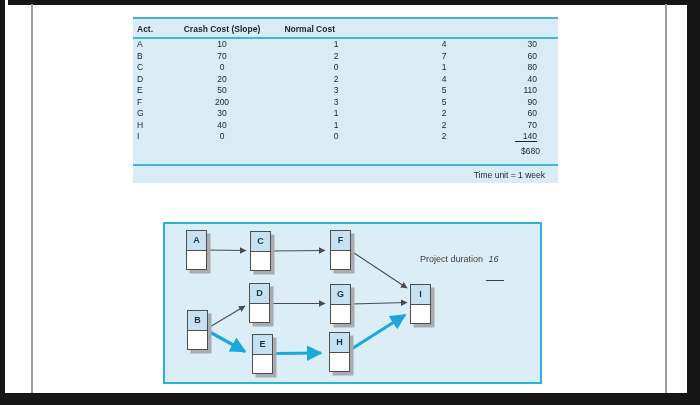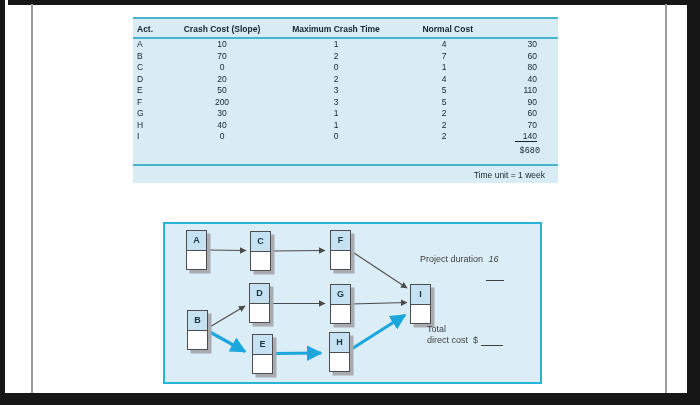--- a/index.html
+++ b/index.html
@@ -30,21 +30,21 @@
   .thead{top:4px;height:16px;line-height:16px;font-weight:bold;}
   .c1{width:44px;padding-left:4px;text-align:left;box-sizing:border-box;}
   .c2{width:90px;text-align:center;}
   .c3{width:138px;text-align:center;}
   .c4{width:78px;text-align:center;}
   .c5{width:75px;text-align:right;box-sizing:border-box;padding-right:21px;}
   .thead .c5{padding-right:7px;}
   .tbody{position:absolute;left:0;top:22px;width:425px;}
   .trow{position:relative;height:11.5px;line-height:11.5px;}
   .sum-underline{border-bottom:1px solid #14242e;padding-left:8px;}
-  .total-row{position:absolute;top:128px;left:0;width:425px;height:12px;line-height:12px;text-align:right;box-sizing:border-box;padding-right:18px;font-family:Liberation Mono, monospace;}
+  .total-row{position:absolute;top:128px;left:0;width:425px;height:12px;line-height:12px;text-align:right;box-sizing:border-box;padding-right:18px;}
   .footnote{position:absolute;top:152px;left:0;width:425px;height:12px;line-height:12px;text-align:right;box-sizing:border-box;padding-right:13px;}
 
   
   .diagram{
     position:absolute;left:163px;top:222px;width:375px;height:158px;
     background:#dbeef8;border:2.5px solid #28b3d7;box-sizing:content-box;
   }
   .edges{position:absolute;left:0;top:0;width:375px;height:158px;}
   .node{
     position:absolute;width:21px;height:40px;background:#ffffff;
@@ -72,21 +72,20 @@
 <div class="bar bar-left"></div>
 <div class="bar bar-right"></div>
 <div class="scanline scanline-left"></div>
 <div class="scanline scanline-right"></div>
 
 <div class="crash-table">
   <div class="rule rule-top"></div>
   <div class="thead">
     <span class="c1">Act.</span>
     <span class="c2">Crash Cost (Slope)</span>
-    <span class="c3">Maximum Crash Time</span>
     <span class="c5">Normal Cost</span>
   </div>
   <div class="rule rule-head"></div>
 
   <div class="tbody">
     <div class="trow">
       <span class="c1">A</span>
       <span class="c2">10</span>
       <span class="c3">1</span>
       <span class="c4">4</span>
@@ -205,19 +204,13 @@
     <div class="node-letter">E</div>
   </div>
   <div class="node node-h">
     <div class="node-letter">H</div>
   </div>
 
   <div class="diag-text proj-duration">
     <span>Project duration</span>
     <span class="fill-val">16</span>
   </div>
-  <div class="diag-text total-cost">
-    <span>Total</span><br>
-    <span>direct cost</span>
-    &nbsp;<span>$</span>
-    <span class="blank"></span>
-  </div>
 </div>
 
 </body></html>

